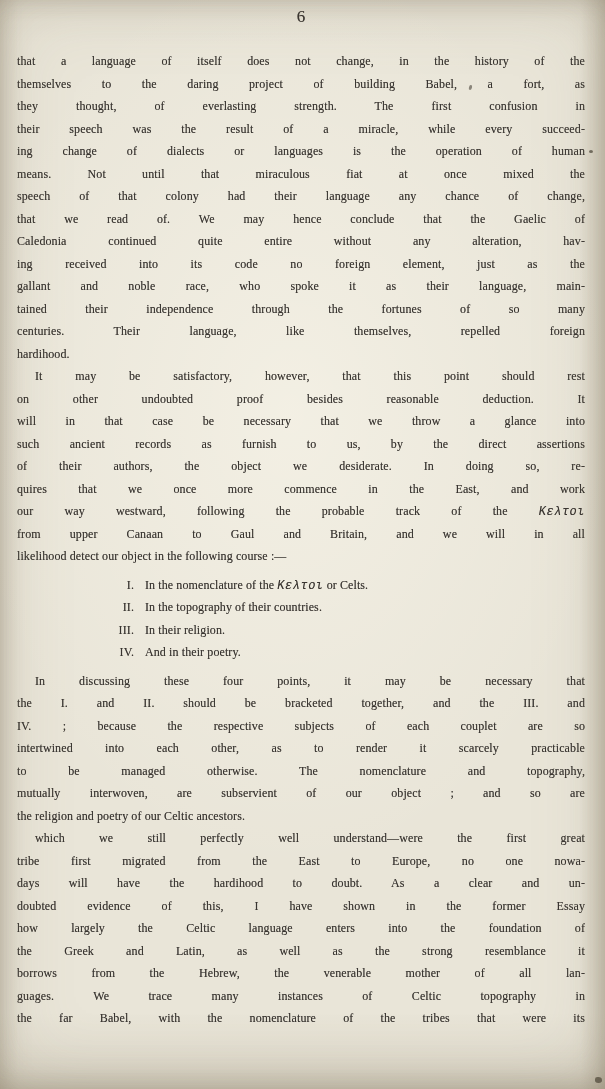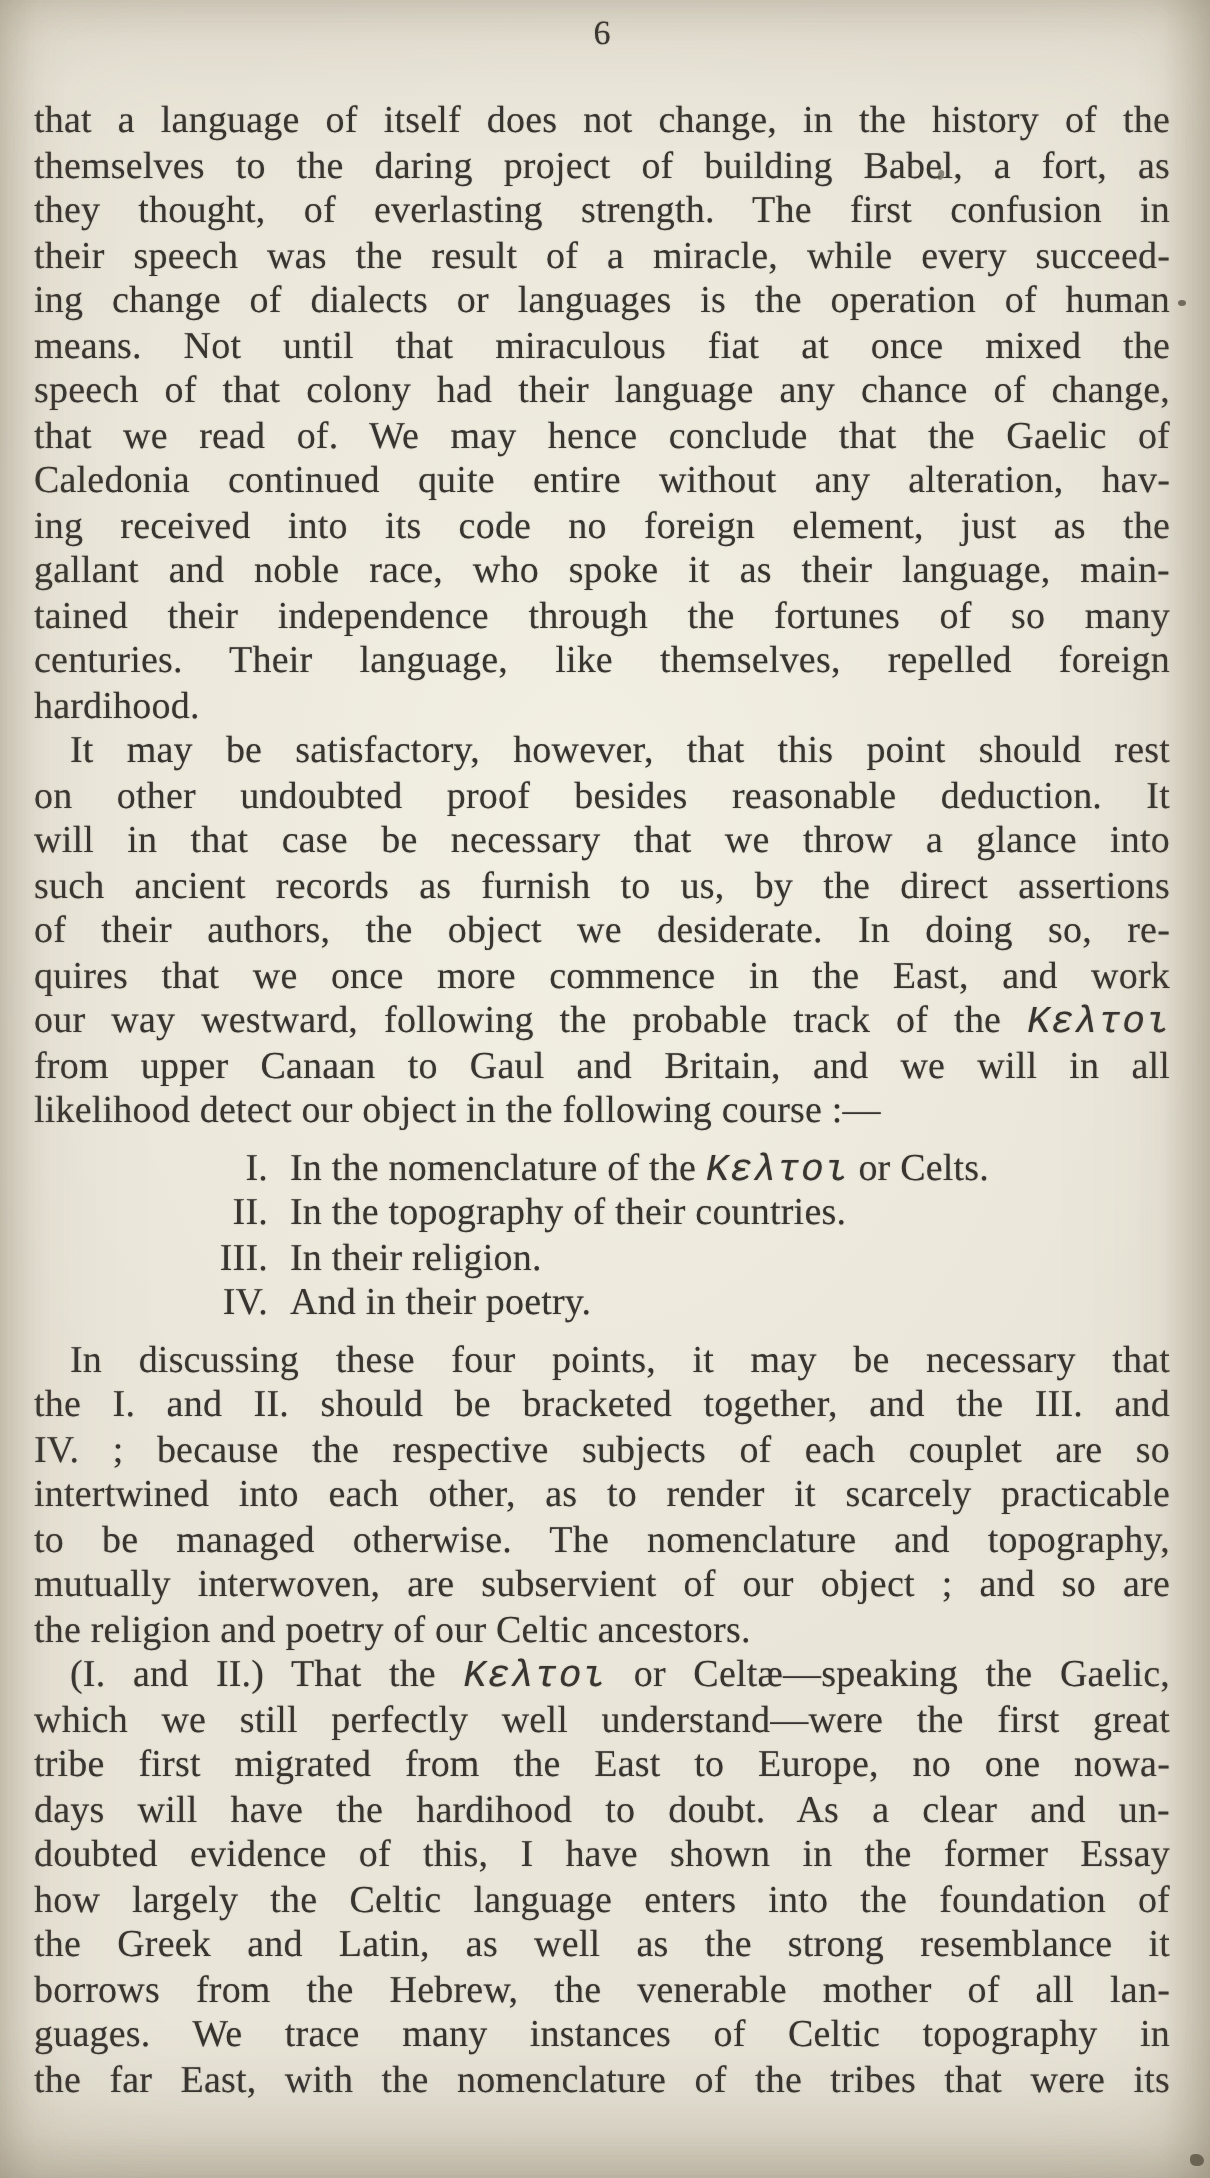--- a/index.html
+++ b/index.html
@@ -30,21 +30,21 @@
       inset 0 -22px 34px -14px rgba(118,106,84,0.28),
       inset 0 14px 24px -16px rgba(118,106,84,0.16);
   }
   .page-num{
     position:absolute;top:7px;left:0;width:567px;margin-left:18px;
     text-align:center;font-size:17px;letter-spacing:1px;color:var(--ink);
     text-shadow:0 0 .6px rgba(56,52,48,.55);
   }
   .text-block{
     position:absolute;left:17px;top:50px;width:568px;
-    font-size:19px;color:var(--ink);
+    font-size:12px;color:var(--ink);
     text-shadow:0 0 .6px rgba(56,52,48,.5);
     letter-spacing:.1px;
   }
   .para{margin:0;}
   .line{
     height:22.5px;line-height:22.5px;overflow:hidden;
     text-align:justify;text-align-last:justify;
   }
   .line.endpara{text-align-last:left;}
   .para.indent .line:first-child{padding-left:18px;}
@@ -112,29 +112,28 @@
       <div class="para indent">
         <div class="line">In discussing these four points, it may be necessary that</div>
         <div class="line">the I. and II. should be bracketed together, and the III. and</div>
         <div class="line">IV. ; because the respective subjects of each couplet are so</div>
         <div class="line">intertwined into each other, as to render it scarcely practicable</div>
         <div class="line">to be managed otherwise. The nomenclature and topography,</div>
         <div class="line">mutually interwoven, are subservient of our object ; and so are</div>
         <div class="line endpara">the religion and poetry of our Celtic ancestors.</div>
       </div>
       <div class="para indent">
-        <div class="line">(I. and II.) That the <i class="gk">Κελτοι</i> or Celtæ—speaking the Gaelic,</div>
         <div class="line">which we still perfectly well understand—were the first great</div>
         <div class="line">tribe first migrated from the East to Europe, no one nowa-</div>
         <div class="line">days will have the hardihood to doubt. As a clear and un-</div>
         <div class="line">doubted evidence of this, I have shown in the former Essay</div>
         <div class="line">how largely the Celtic language enters into the foundation of</div>
         <div class="line">the Greek and Latin, as well as the strong resemblance it</div>
         <div class="line">borrows from the Hebrew, the venerable mother of all lan-</div>
         <div class="line">guages. We trace many instances of Celtic topography in</div>
-        <div class="line">the far East, with the nomenclature of the tribes that were its</div>
+        <div class="line">the far Babel, with the nomenclature of the tribes that were its</div>
       </div>
     </div>
   <div class="speck s1"></div>
   <div class="speck s2"></div>
   <div class="speck s3"></div>
   <div class="vignette"></div>
 </div>
 
 </body></html>

